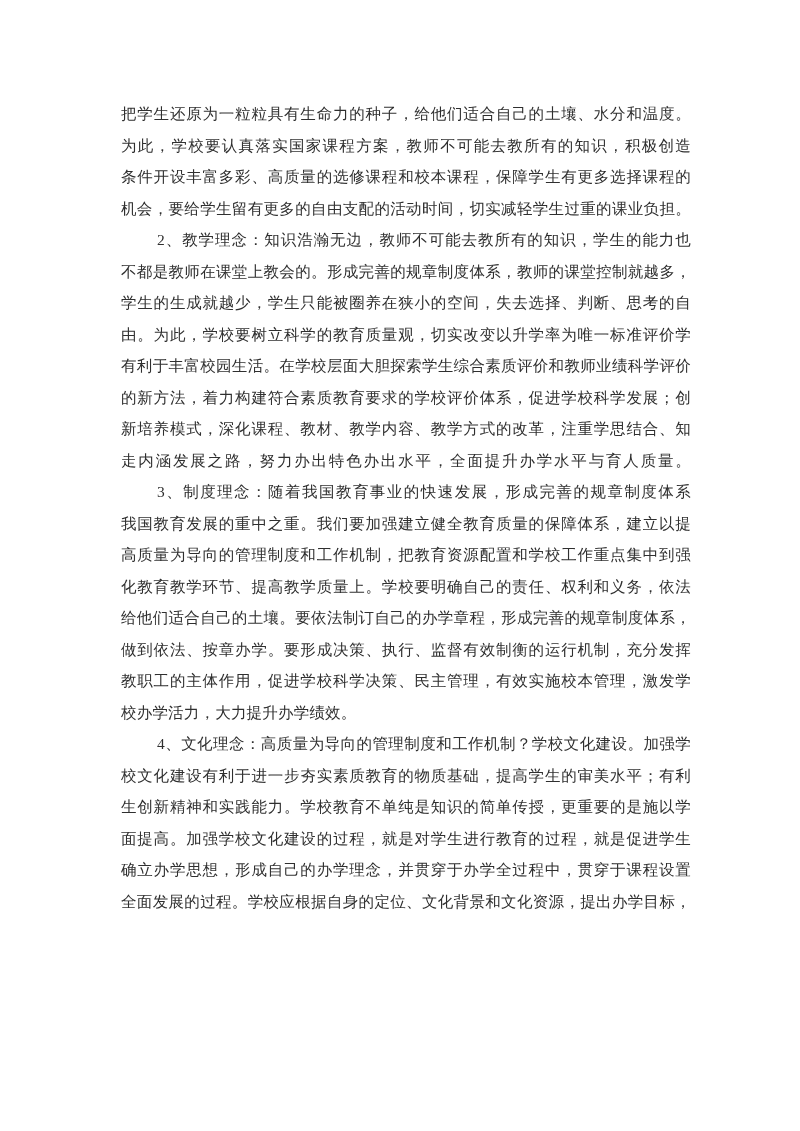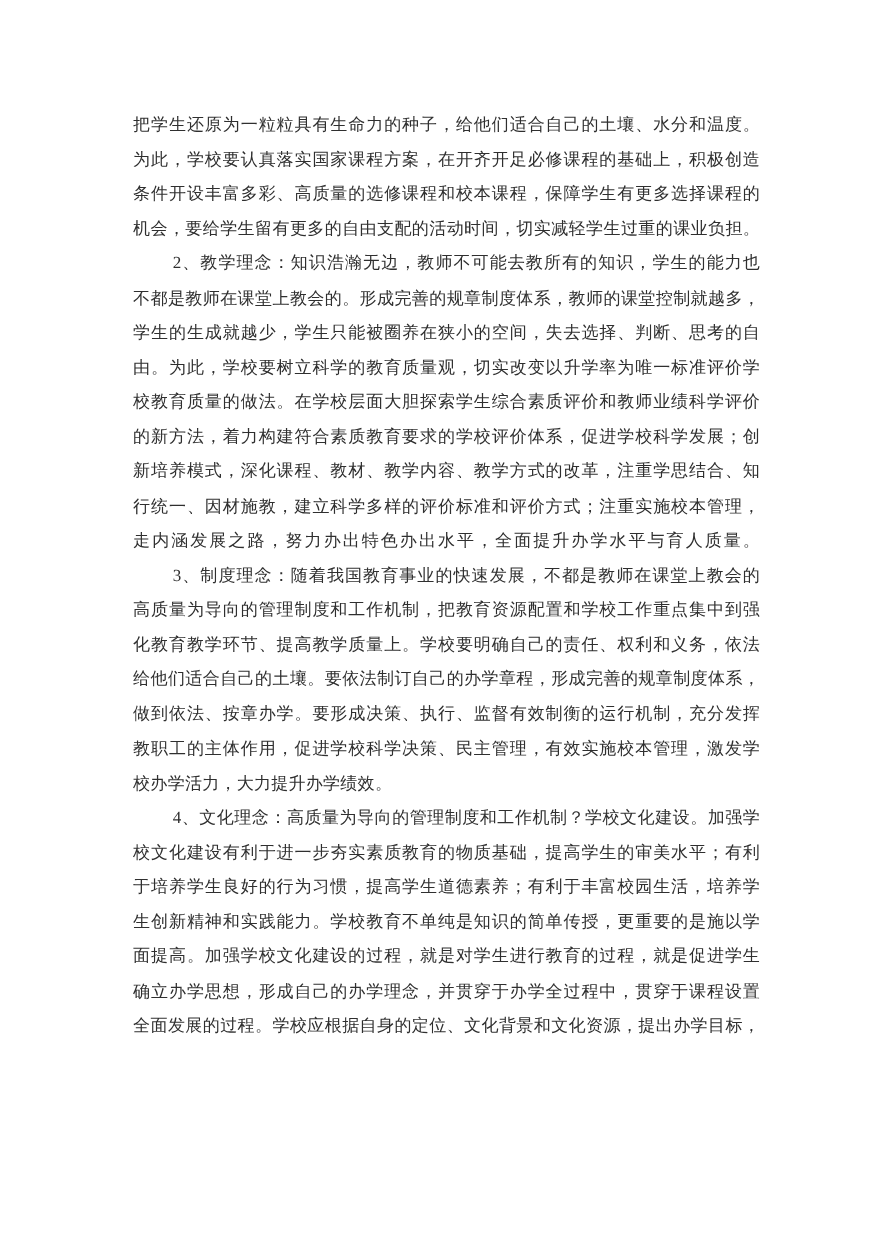--- a/index.html
+++ b/index.html
@@ -46,47 +46,46 @@
     font-weight: 400;
   }
 </style>
 </head>
 <body>
 
 <div class="page">
   <div class="text-block" style="color: rgb(47, 47, 47);">
       <div class="paragraph">
         <div class="line"><span>把学生还原为一粒粒具有生命力的种子，给他们适合自己的土壤、水分和温度。</span></div>
-        <div class="line"><span>为此，学校要认真落实国家课程方案，在开齐开足必修课程的基础上，积极创造</span></div>
+        <div class="line"><span>为此，学校要认真落实国家课程方案，教师不可能去教所有的知识，积极创造</span></div>
         <div class="line"><span>条件开设丰富多彩、高质量的选修课程和校本课程，保障学生有更多选择课程的</span></div>
         <div class="line"><span>机会，要给学生留有更多的自由支配的活动时间，切实减轻学生过重的课业负担。</span></div>
       </div>
       <div class="paragraph">
         <div class="line indent"><strong>2、教学理念：</strong><span>知识浩瀚无边，教师不可能去教所有的知识，学生的能力也</span></div>
         <div class="line"><span>不都是教师在课堂上教会的。形成完善的规章制度体系，教师的课堂控制就越多，</span></div>
         <div class="line"><span>学生的生成就越少，学生只能被圈养在狭小的空间，失去选择、判断、思考的自</span></div>
         <div class="line"><span>由。为此，学校要树立科学的教育质量观，切实改变以升学率为唯一标准评价学</span></div>
-        <div class="line"><span>校教育质量的做法。在学校层面大胆探索学生综合素质评价和教师业绩科学评价</span></div>
+        <div class="line"><span>有利于丰富校园生活。在学校层面大胆探索学生综合素质评价和教师业绩科学评价</span></div>
         <div class="line"><span>的新方法，着力构建符合素质教育要求的学校评价体系，促进学校科学发展；创</span></div>
         <div class="line"><span>新培养模式，深化课程、教材、教学内容、教学方式的改革，注重学思结合、知</span></div>
-        <div class="line"><span>行统一、因材施教，建立科学多样的评价标准和评价方式；注重实施校本管理，</span></div>
         <div class="line"><span>走内涵发展之路，努力办出特色办出水平，全面提升办学水平与育人质量。</span></div>
       </div>
       <div class="paragraph">
-        <div class="line indent"><strong>3、制度理念：</strong><span>随着我国教育事业的快速发展，不都是教师在课堂上教会的</span></div>
+        <div class="line indent"><strong>3、制度理念：</strong><span>随着我国教育事业的快速发展，形成完善的规章制度体系</span></div>
+        <div class="line"><span>我国教育发展的重中之重。我们要加强建立健全教育质量的保障体系，建立以提</span></div>
         <div class="line"><span>高质量为导向的管理制度和工作机制，把教育资源配置和学校工作重点集中到强</span></div>
         <div class="line"><span>化教育教学环节、提高教学质量上。学校要明确自己的责任、权利和义务，依法</span></div>
         <div class="line"><span>给他们适合自己的土壤。要依法制订自己的办学章程，形成完善的规章制度体系，</span></div>
         <div class="line"><span>做到依法、按章办学。要形成决策、执行、监督有效制衡的运行机制，充分发挥</span></div>
         <div class="line"><span>教职工的主体作用，促进学校科学决策、民主管理，有效实施校本管理，激发学</span></div>
         <div class="line short"><span>校办学活力，大力提升办学绩效。</span></div>
       </div>
       <div class="paragraph">
         <div class="line indent"><strong>4、文化理念：</strong><span>高质量为导向的管理制度和工作机制？学校文化建设。加强学</span></div>
         <div class="line"><span>校文化建设有利于进一步夯实素质教育的物质基础，提高学生的审美水平；有利</span></div>
-        <div class="line"><span>于培养学生良好的行为习惯，提高学生道德素养；有利于丰富校园生活，培养学</span></div>
         <div class="line"><span>生创新精神和实践能力。学校教育不单纯是知识的简单传授，更重要的是施以学</span></div>
         <div class="line"><span>面提高。加强学校文化建设的过程，就是对学生进行教育的过程，就是促进学生</span></div>
         <div class="line"><span>确立办学思想，形成自己的办学理念，并贯穿于办学全过程中，贯穿于课程设置</span></div>
         <div class="line"><span>全面发展的过程。学校应根据自身的定位、文化背景和文化资源，提出办学目标，</span></div>
       </div>
     </div>
 </div>
 
 </body></html>

